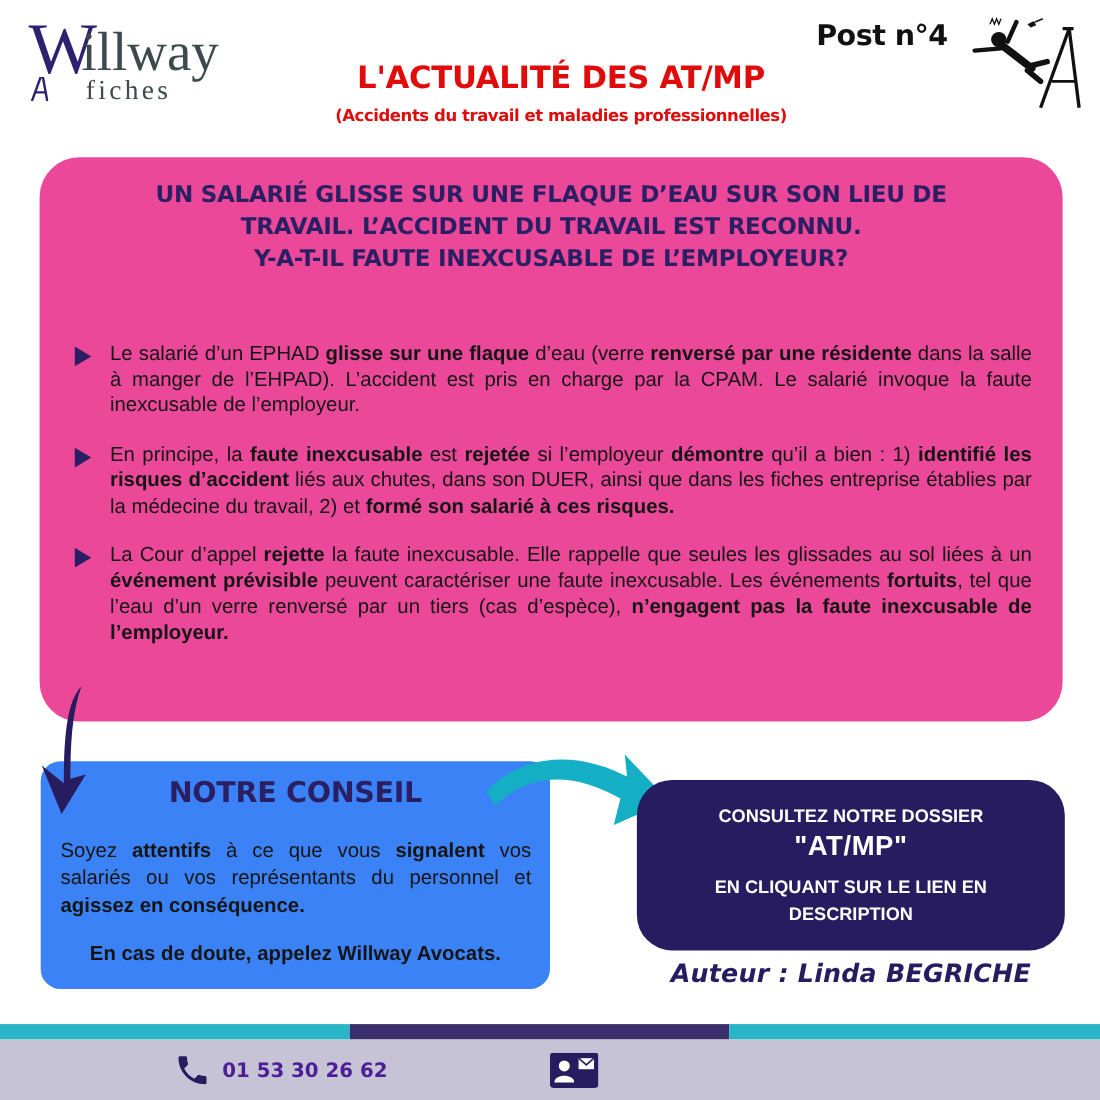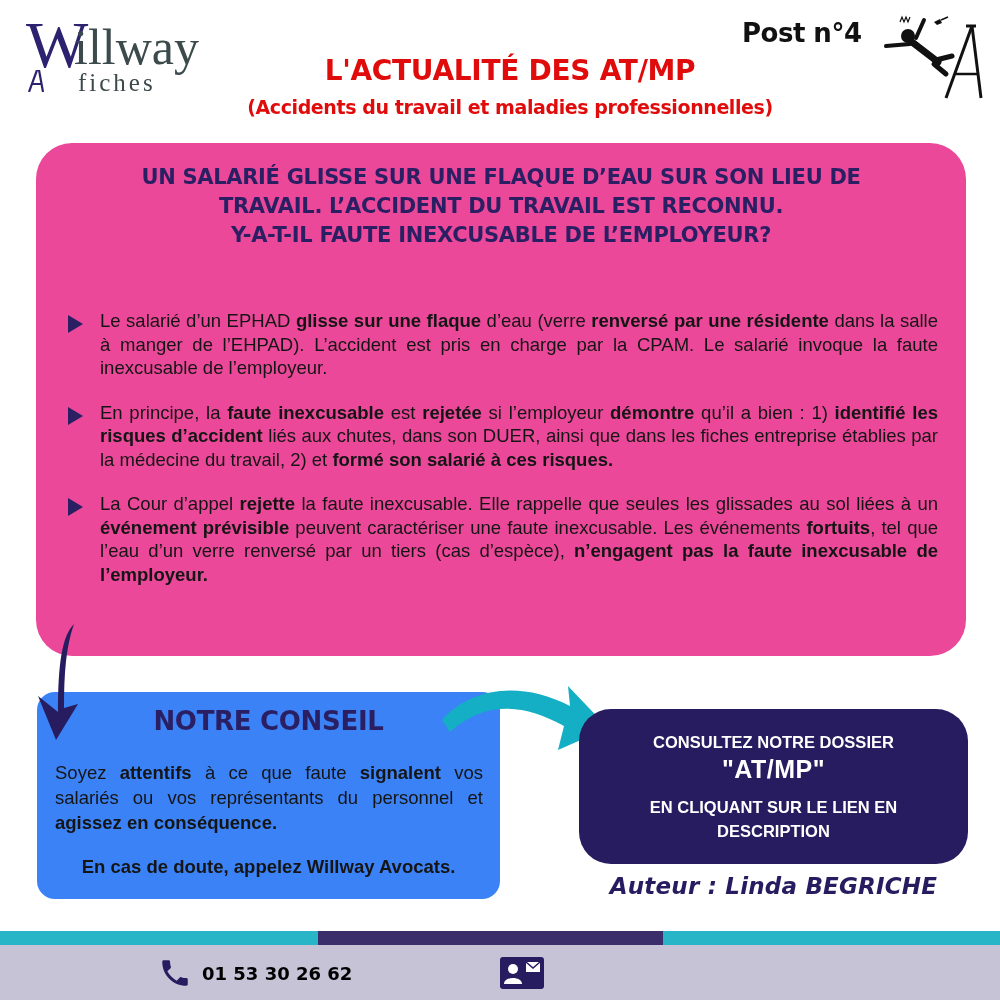--- a/index.html
+++ b/index.html
@@ -12,21 +12,21 @@
     .logo .illway { position: absolute; left: 48px; top: 4px; font-family: "Liberation Serif", serif; font-size: 50px; color: #3c4a4c; line-height: 1; letter-spacing: 0px; }
     .logo .avocats { position: absolute; left: 52px; top: 52px; font-family: "Liberation Serif", serif; font-size: 25px; color: #3c4a4c; letter-spacing: 3px; line-height: 1; }
     .logo .a-bar { position: absolute; left: 2px; top: 52px; width: 16px; height: 22px; }
 
     
     .post-num { position: absolute; left: 742px; top: 18px; font-size: 26px; font-weight: bold; color: #111; font-family: "DejaVu Sans", sans-serif; letter-spacing: -0.5px; }
     .fall-icon { position: absolute; left: 880px; top: 8px; width: 110px; height: 92px; }
 
     
     .title { position: absolute; left: 180px; top: 54px; width: 660px; text-align: center; color: #e00c0c; font-family: "DejaVu Sans", sans-serif; font-weight: bold; font-size: 28px; letter-spacing: -0.3px; }
-    .subtitle { position: absolute; left: 160px; top: 96px; width: 700px; text-align: center; color: #e00c0c; font-family: "DejaVu Sans", sans-serif; font-weight: bold; font-size: 19px; letter-spacing: -0.4px; }
+    .subtitle { position: absolute; left: 160px; top: 96px; width: 700px; text-align: center; color: #e00c0c; font-family: "DejaVu Sans", sans-serif; font-weight: bold; font-size: 15px; letter-spacing: -0.4px; }
 
     
     .main-card { position: absolute; left: 36px; top: 143px; width: 930px; height: 513px; background: #ec4899; border-radius: 36px; }
     .headline { position: absolute; left: 0; top: 20px; width: 930px; text-align: center; color: #2a1f63; font-family: "DejaVu Sans", sans-serif; font-weight: bold; font-size: 21px; line-height: 29px; letter-spacing: -0.3px; }
     .headline .ref { font-size: 15.5px; line-height: 22px; display: block; letter-spacing: -0.2px; }
 
     .points { position: absolute; left: 26px; top: 166px; width: 876px; }
     .point { position: relative; padding-left: 38px; font-family: "Liberation Sans", sans-serif; font-size: 18.5px; line-height: 23.5px; color: #151515; text-align: justify; }
     .point b { font-weight: bold; }
     .point .tri { position: absolute; left: 6px; top: 6px; width: 0; height: 0; border-top: 9px solid transparent; border-bottom: 9px solid transparent; border-left: 15px solid #2a1f63; }
@@ -52,21 +52,21 @@
     .author { position: absolute; left: 579px; top: 873px; width: 389px; text-align: center; font-family: "DejaVu Sans", sans-serif; font-style: italic; font-weight: bold; font-size: 23px; color: #271c5f; letter-spacing: 0.2px; }
 
     
     .stripe { position: absolute; top: 931px; height: 14px; }
     .stripe.s1 { left: 0; width: 318px; background: #27b5c7; }
     .stripe.s2 { left: 318px; width: 345px; background: #3b2f6b; }
     .stripe.s3 { left: 663px; width: 337px; background: #27b5c7; }
     .footer { position: absolute; left: 0; top: 945px; width: 1000px; height: 55px; background: #c6c3d6; }
     .phone { position: absolute; left: 158px; top: 11px; height: 34px; display: flex; align-items: center; }
     .phone svg { width: 34px; height: 34px; }
-    .phone span { margin-left: 10px; font-family: "DejaVu Sans", sans-serif; font-weight: bold; font-size: 18px; color: #000000; }
+    .phone span { margin-left: 10px; font-family: "DejaVu Sans", sans-serif; font-weight: bold; font-size: 18px; color: #4c1d95; }
     .email { position: absolute; left: 500px; top: 11px; height: 34px; display: flex; align-items: center; }
     .email svg { width: 44px; height: 32px; }
     .email span { margin-left: 10px; font-family: "DejaVu Sans", sans-serif; font-weight: bold; font-size: 18px; color: #271c5f; }
   </style>
 </head>
 <body>
 
 <div class="logo">
   <span class="big-w">W</span>
   <span class="illway">illway</span>
@@ -121,21 +121,21 @@
     <div class="point p3">
       <span class="tri"></span>
       <span class="seg-target"><span>La Cour d’appel </span><b>rejette</b><span> la faute inexcusable. Elle rappelle que seules les glissades au sol liées à un </span><b>événement prévisible</b><span> peuvent caractériser une faute inexcusable. Les événements </span><b>fortuits</b><span>, tel que l’eau d’un verre renversé par un tiers (cas d’espèce), </span><b>n’engagent pas la faute inexcusable de l’employeur.</b></span>
     </div>
   </div>
 </div>
 
 <div class="conseil">
   <div class="conseil-title">NOTRE CONSEIL</div>
   <div class="conseil-text">
-    <span class="seg-target"><span>Soyez </span><b>attentifs</b><span> à ce que faute </span><b>signalent</b><span> vos salariés ou vos représentants du personnel et </span><b>agissez en conséquence.</b></span>
+    <span class="seg-target"><span>Soyez </span><b>attentifs</b><span> à ce que vous </span><b>signalent</b><span> vos salariés ou vos représentants du personnel et </span><b>agissez en conséquence.</b></span>
   </div>
   <div class="conseil-foot">En cas de doute, appelez Willway Avocats.</div>
 </div>
 
 <svg class="arrow-down" viewBox="0 0 60 118">
   <path d="M40 0 C28 12 24 40 24 88 L4 72 L22 116 L44 80 L30 84 C30 50 32 22 40 0 Z" fill="#271c5f"></path>
 </svg>
 
 <svg class="arrow-curve" viewBox="0 0 170 90">
   <path d="M2 40 C30 8 80 0 130 26 L128 6 L168 48 L118 70 L124 46 C84 24 46 20 10 52 Z" fill="#14afc4"></path>

